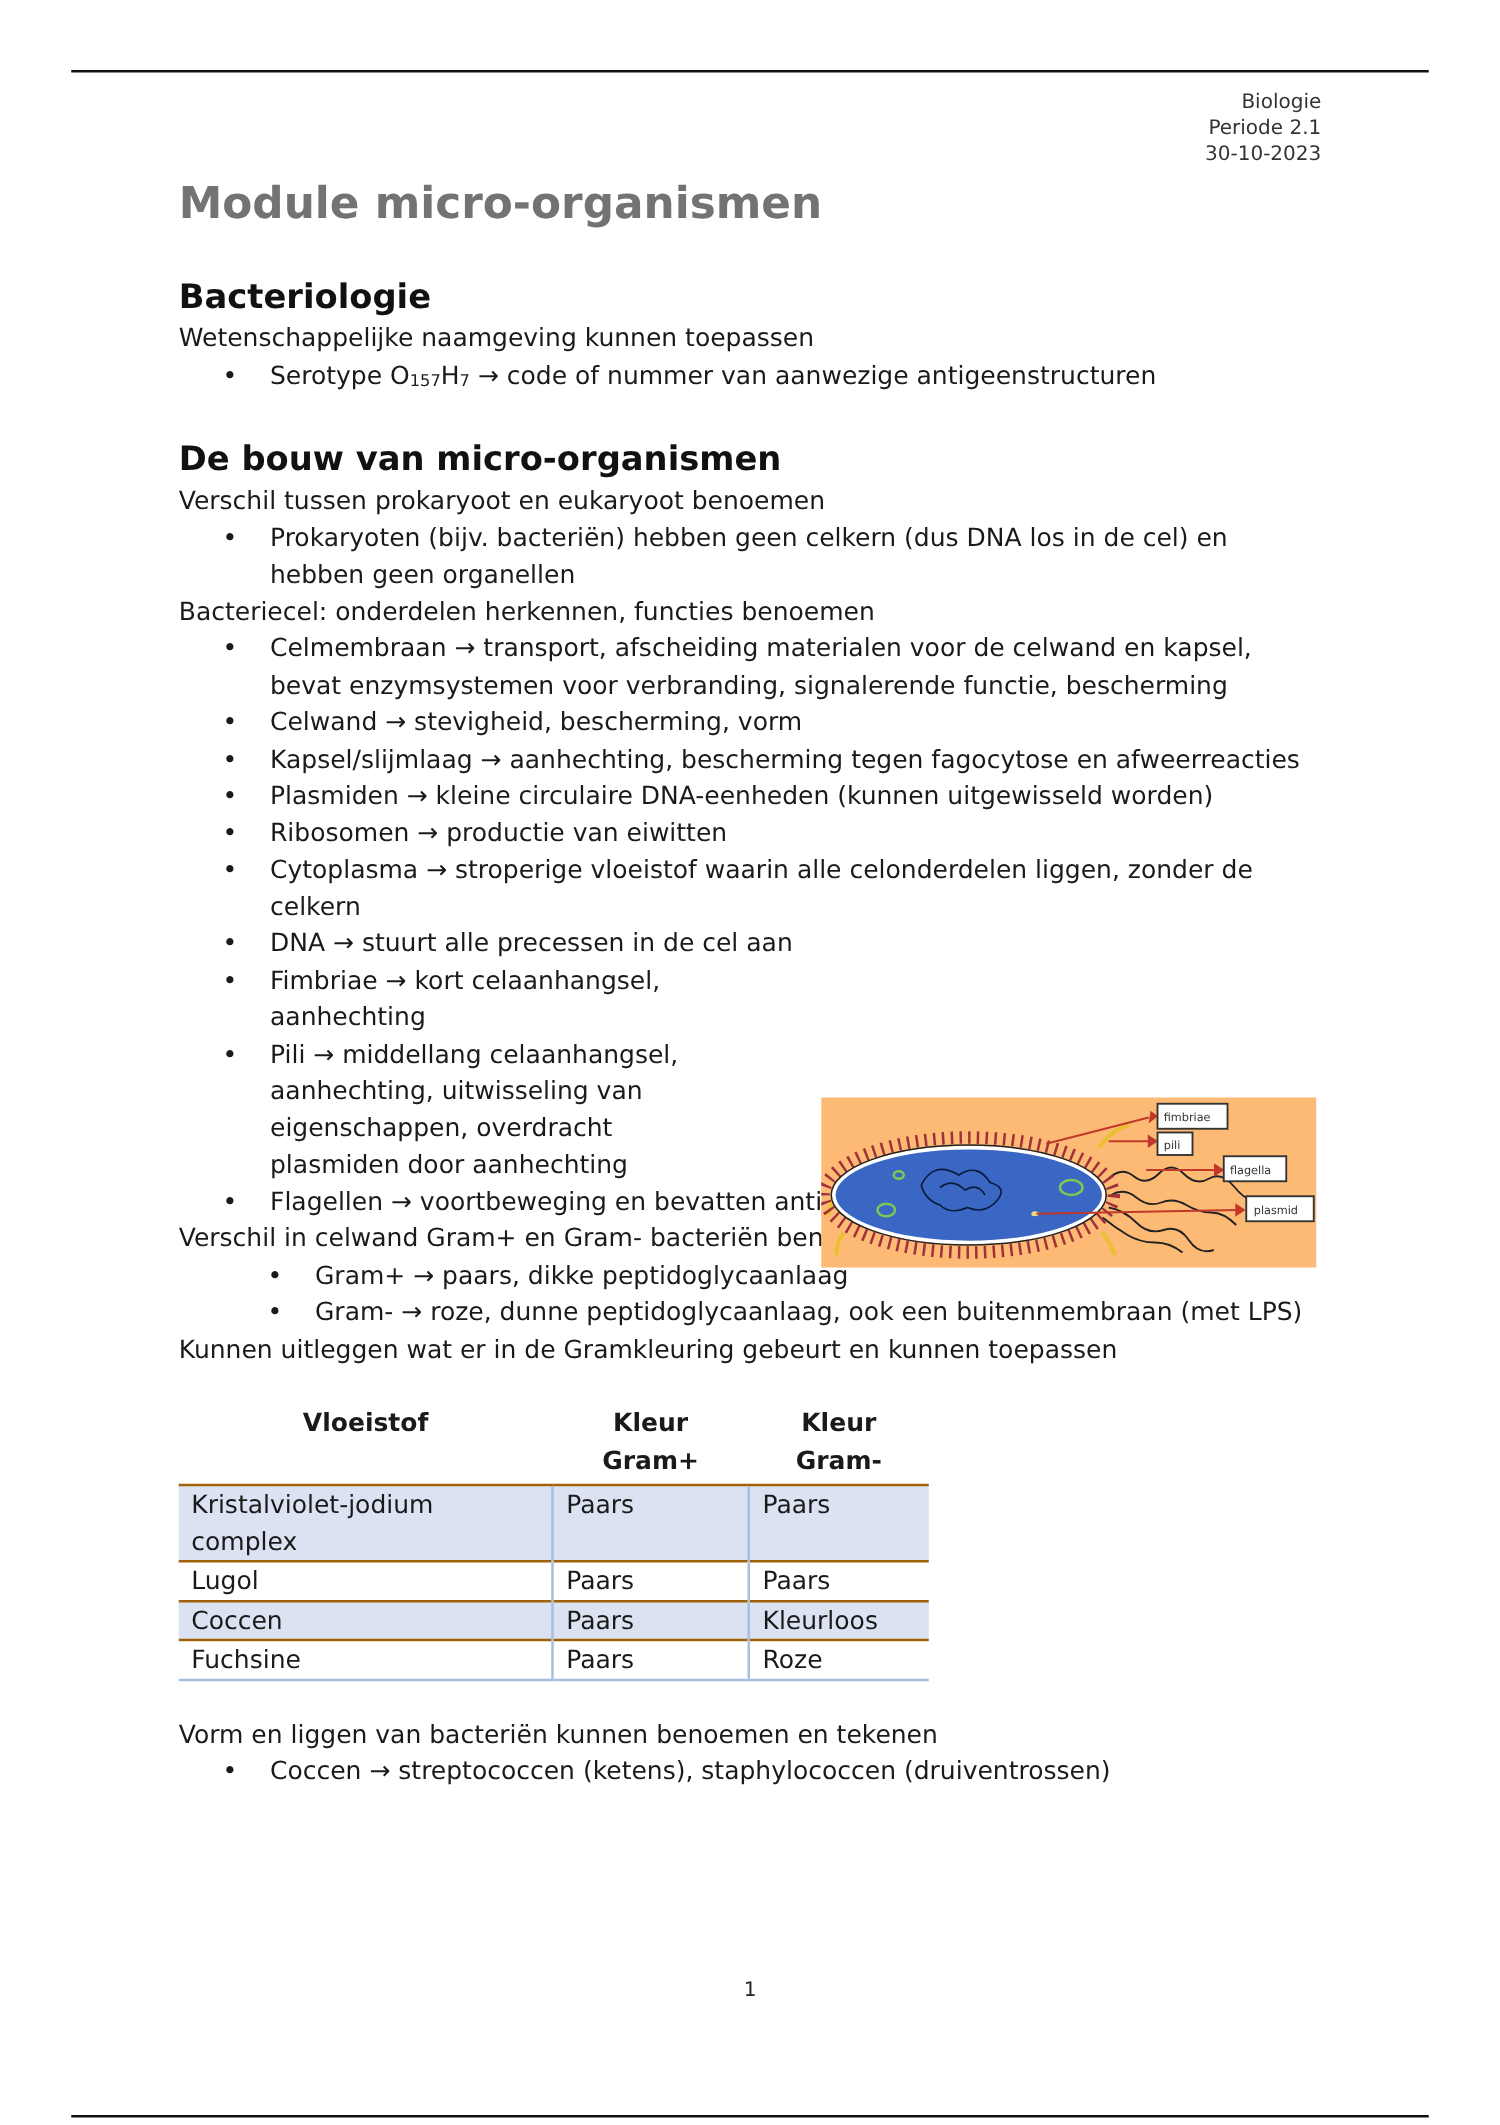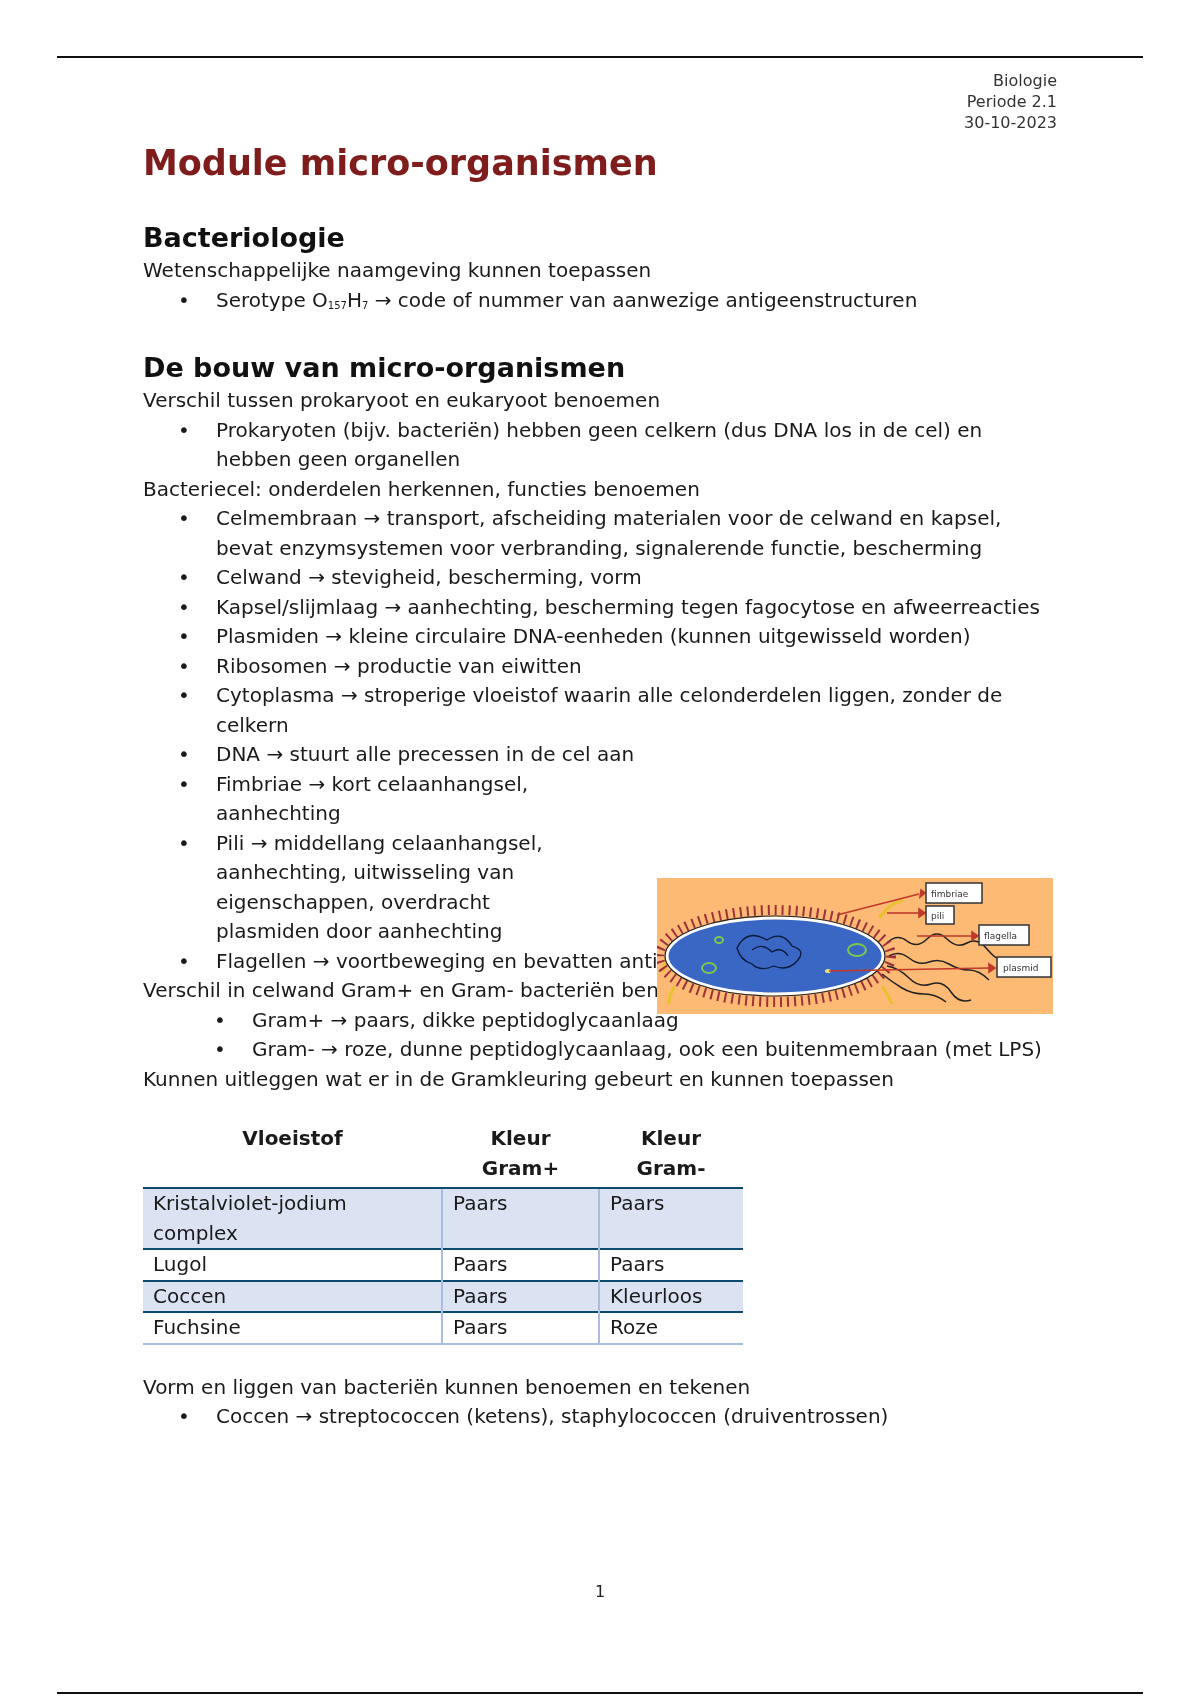--- a/index.html
+++ b/index.html
@@ -3,37 +3,37 @@
 <meta charset="utf-8">
 <style>
   html, body { margin:0; padding:0; background:#ffffff; }
   body { width:1200px; height:1700px; position:relative; overflow:hidden;
          font-family:"DejaVu Sans", sans-serif; color:#1a1a1a; }
   .rule { position:absolute; left:57px; width:1086px; height:2px; background:#111; }
   .rule.top { top:56px; }
   .rule.bottom { top:1692px; }
   .meta { position:absolute; right:143px; top:70px; text-align:right; font-size:16px; line-height:21px; color:#333; }
   .content { position:absolute; left:143px; top:140px; width:920px; }
-  h1 { font-size:35px; font-weight:bold; margin:0; line-height:46px; color:#7f1d1d; }
+  h1 { font-size:35px; font-weight:bold; margin:0; line-height:46px; color:#737373; }
   h2 { font-size:27px; font-weight:bold; margin:0; line-height:36px; color:#111; }
   .p { font-size:20px; line-height:29.5px; margin:0; }
   ul { margin:0; padding:0; list-style:none; }
   li { position:relative; font-size:20px; line-height:29.5px; padding-left:73px; }
   li::before { content:"•"; position:absolute; left:35px; top:0; }
   ul.deep li { padding-left:109px; }
   ul.deep li::before { left:71px; }
-  sub { font-size:10px; vertical-align:-2px; }
+  sub { font-size:13px; vertical-align:-2px; }
   .h1wrap { margin-bottom:34px; }
   .h2a { margin-top:0; }
   .gap { height:30px; }
   .narrow li { width:340px; }
   .diagram { position:absolute; left:657px; top:878px; width:396px; height:136px; background:#fdba74; }
   table.gram { border-collapse:collapse; margin-top:28px; margin-left:0; font-size:20px; }
   table.gram th { font-weight:bold; text-align:center; vertical-align:top; padding:2px 10px 4px 10px; line-height:29.5px; }
-  table.gram td { vertical-align:top; padding:0 10px; line-height:29.5px; border-top:2px solid #0c4a6e; }
+  table.gram td { vertical-align:top; padding:0 10px; line-height:29.5px; border-top:2px solid #a16207; }
   table.gram td + td { border-left:2px solid #a8bde0; }
   table.gram tr.shaded td { background:#dbe3f2; }
   table.gram tr:last-child td { border-bottom:2px solid #a8bde0; }
   .col1 { width:279px; } .col2 { width:137px; } .col3 { width:124px; }
   .pagenum { position:absolute; left:0; width:1200px; top:1582px; text-align:center; font-size:16px; color:#222; }
 </style>
 </head>
 <body>
 
 <div class="rule top"></div>

